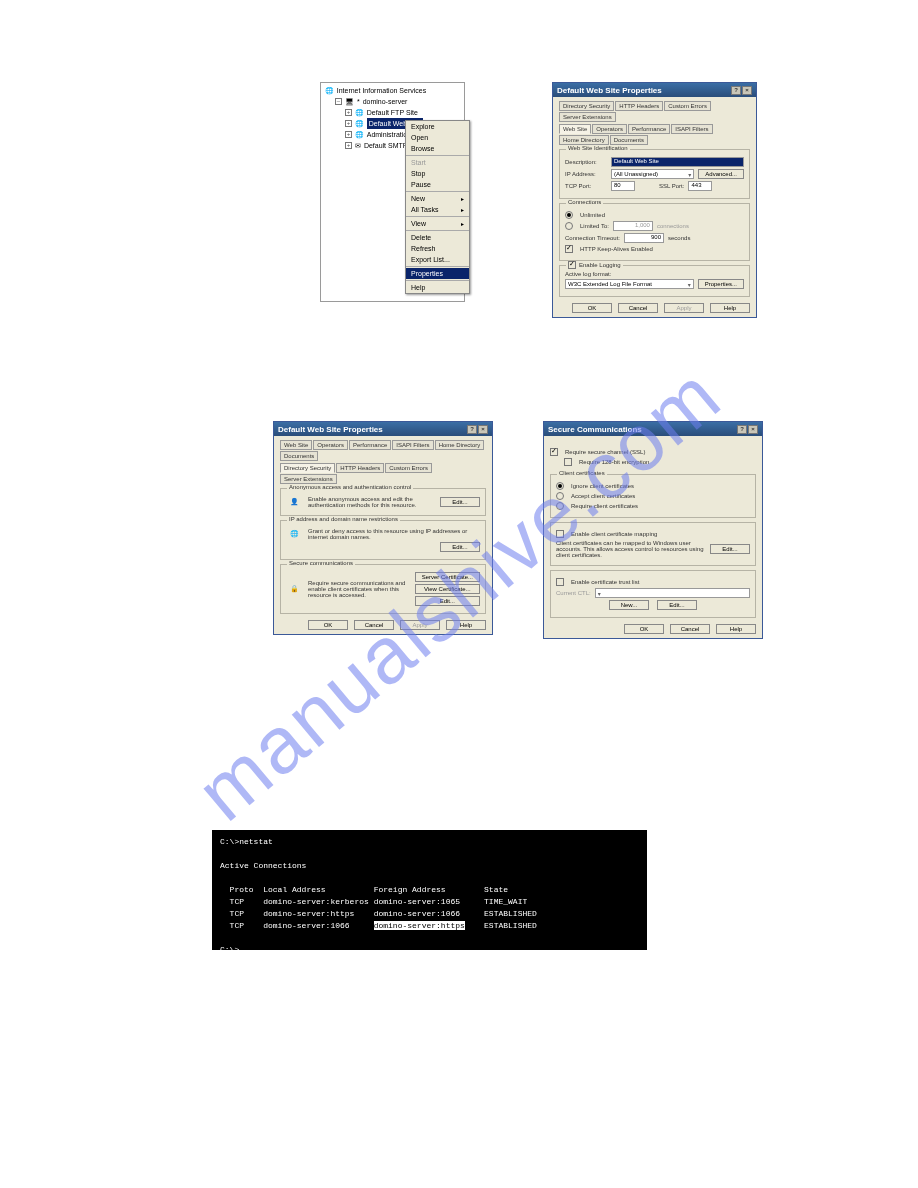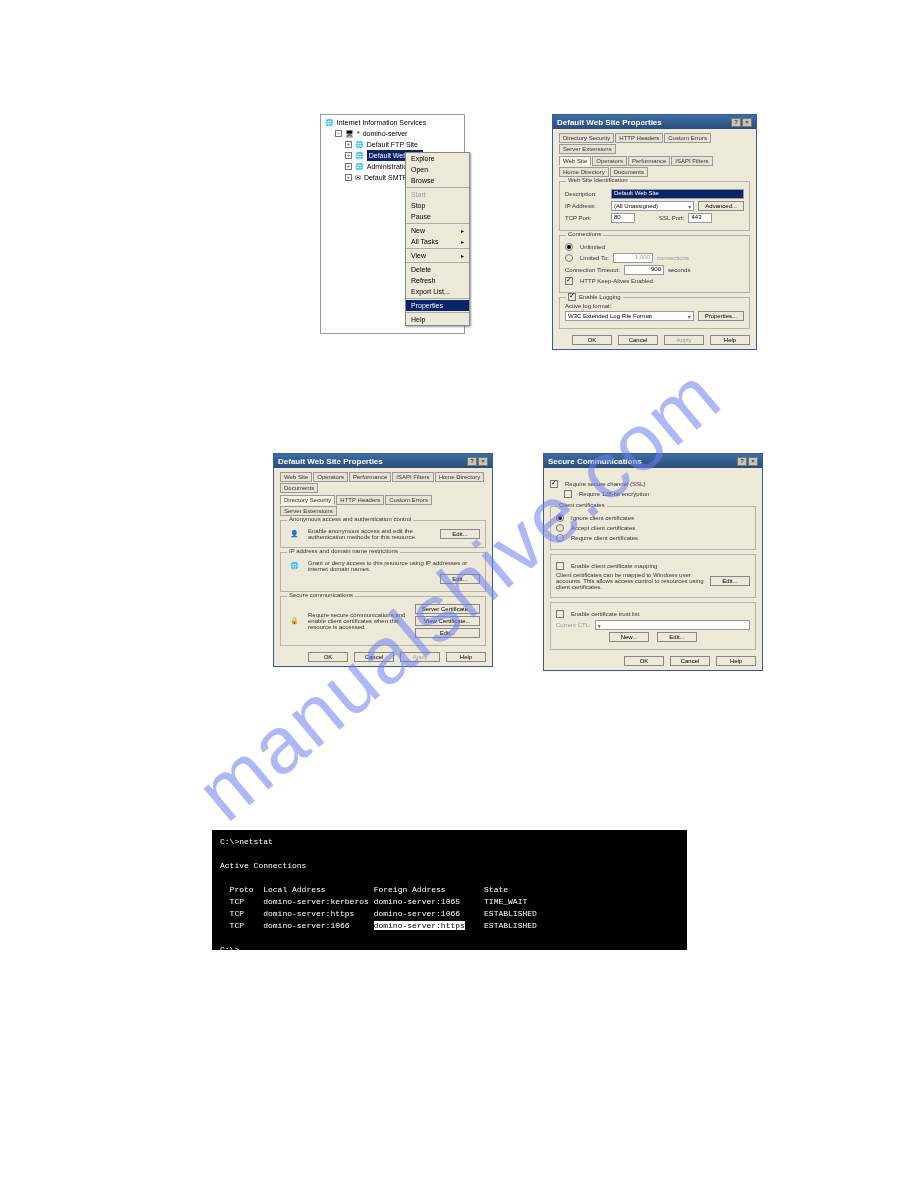--- a/index.html
+++ b/index.html
@@ -21,21 +21,21 @@
     font-family: Arial, sans-serif;
     font-size: 80px;
     color: rgba(110, 125, 238, 0.55);
     white-space: nowrap;
     pointer-events: none;
     z-index: 999;
     letter-spacing: 2px;
   }
 
   
-  .panel { position: absolute; margin-top: 32px; }
+  .panel { position: absolute; }
 
   
   .p1 { left: 320px; top: 82px; width: 145px; height: 220px; border: 1px solid #9a9a9a; background: #fff; }
   .tree { padding: 2px 4px; font-size: 7px; line-height: 11px; color: #000; }
   .tree .node { display: flex; align-items: center; gap: 3px; }
   .tree .indent1 { padding-left: 10px; }
   .tree .indent2 { padding-left: 20px; }
   .tree .sq { display:inline-block; width:7px; height:7px; border:1px solid #777; color:#555; font-size:6px; line-height:5px; text-align:center; }
   .tree .iis-icon { color:#2a7f2a; }
   .tree .sel { background:#0a246a; color:#fff; padding:0 2px; }
@@ -90,21 +90,21 @@
   .p3 { left: 273px; top: 421px; width: 220px; }
   .p3 .icon-col { width:18px; display:flex; justify-content:center; }
   .p3 .shield { color:#5a7; }
   .p3 .desc { flex:1; font-size:6px; color:#333; }
 
   
   .p4 { left: 543px; top: 421px; width: 220px; }
 
   
   .console {
-    position:absolute; left:212px; top:830px; width:475px; height:120px;
+    position:absolute; left:212px; top:830px; width:435px; height:120px;
     background:#000; color:#fff; font-family: "Courier New", monospace;
     font-size:8px; line-height:12px; padding:6px 8px; white-space:pre;
   }
   .console .hl { background:#fff; color:#000; }
 
 </style>
 </head>
 <body>
 
 <div class="watermark">manualshive.com</div>

